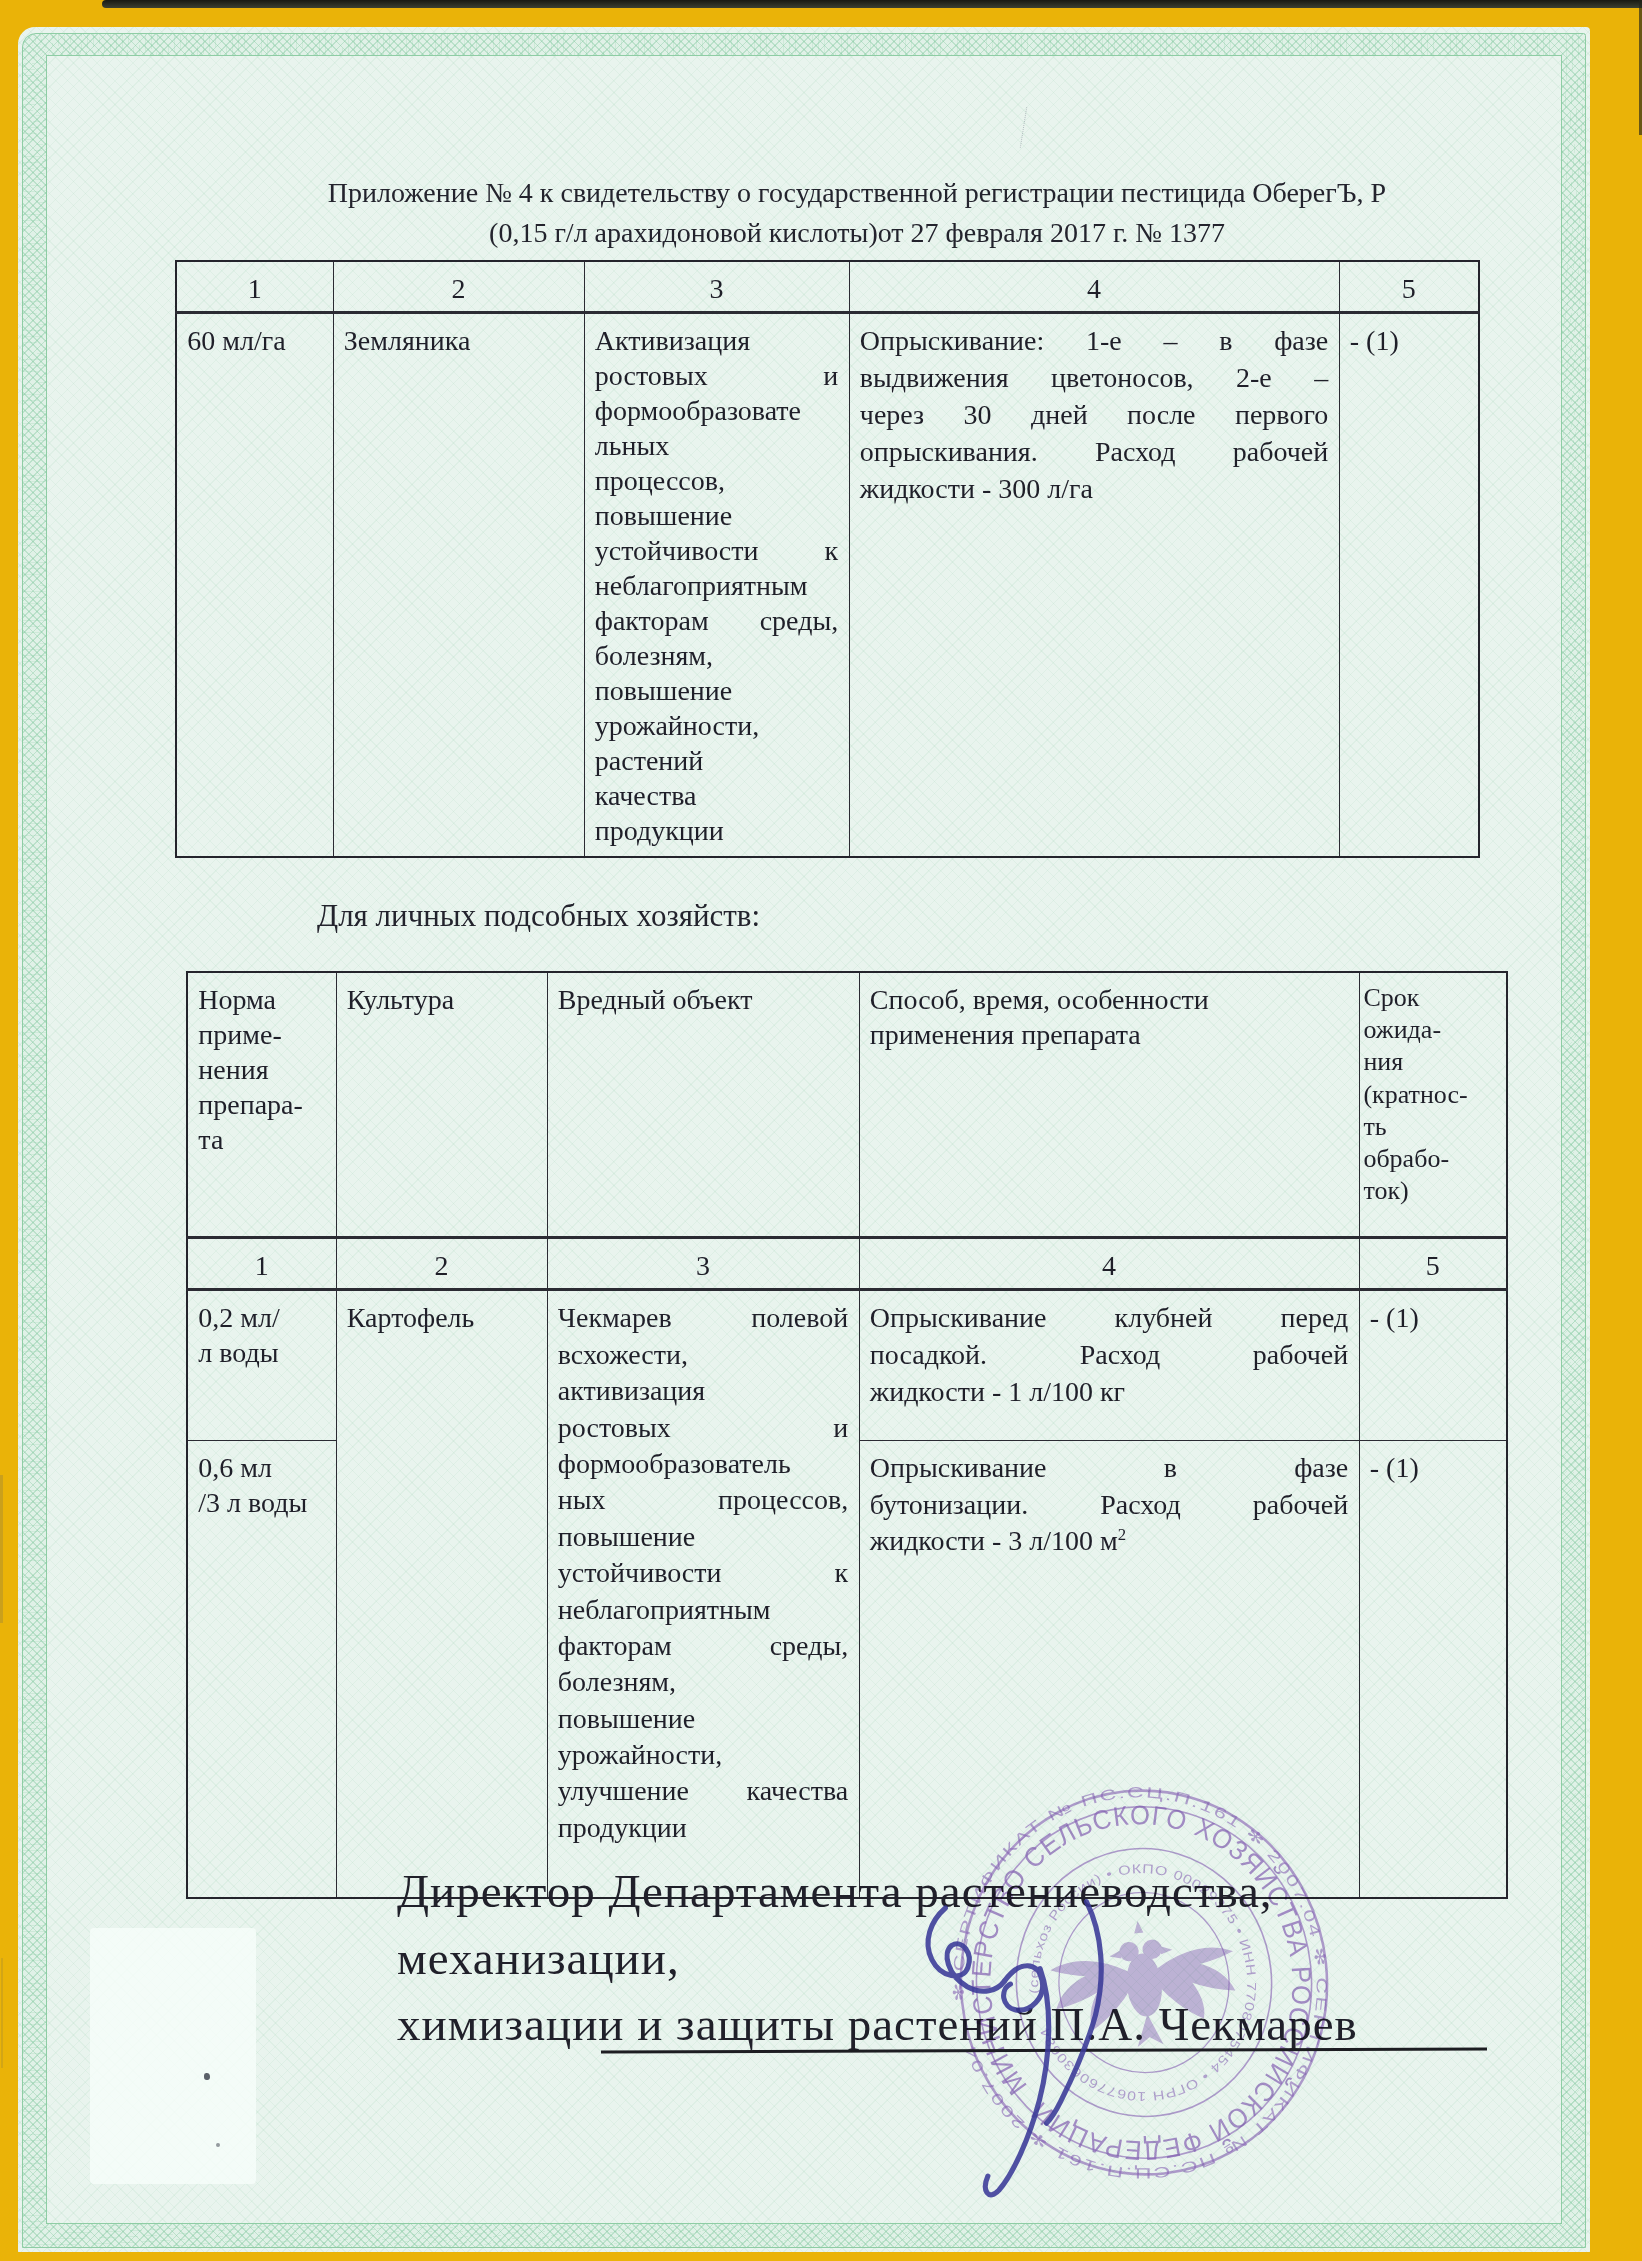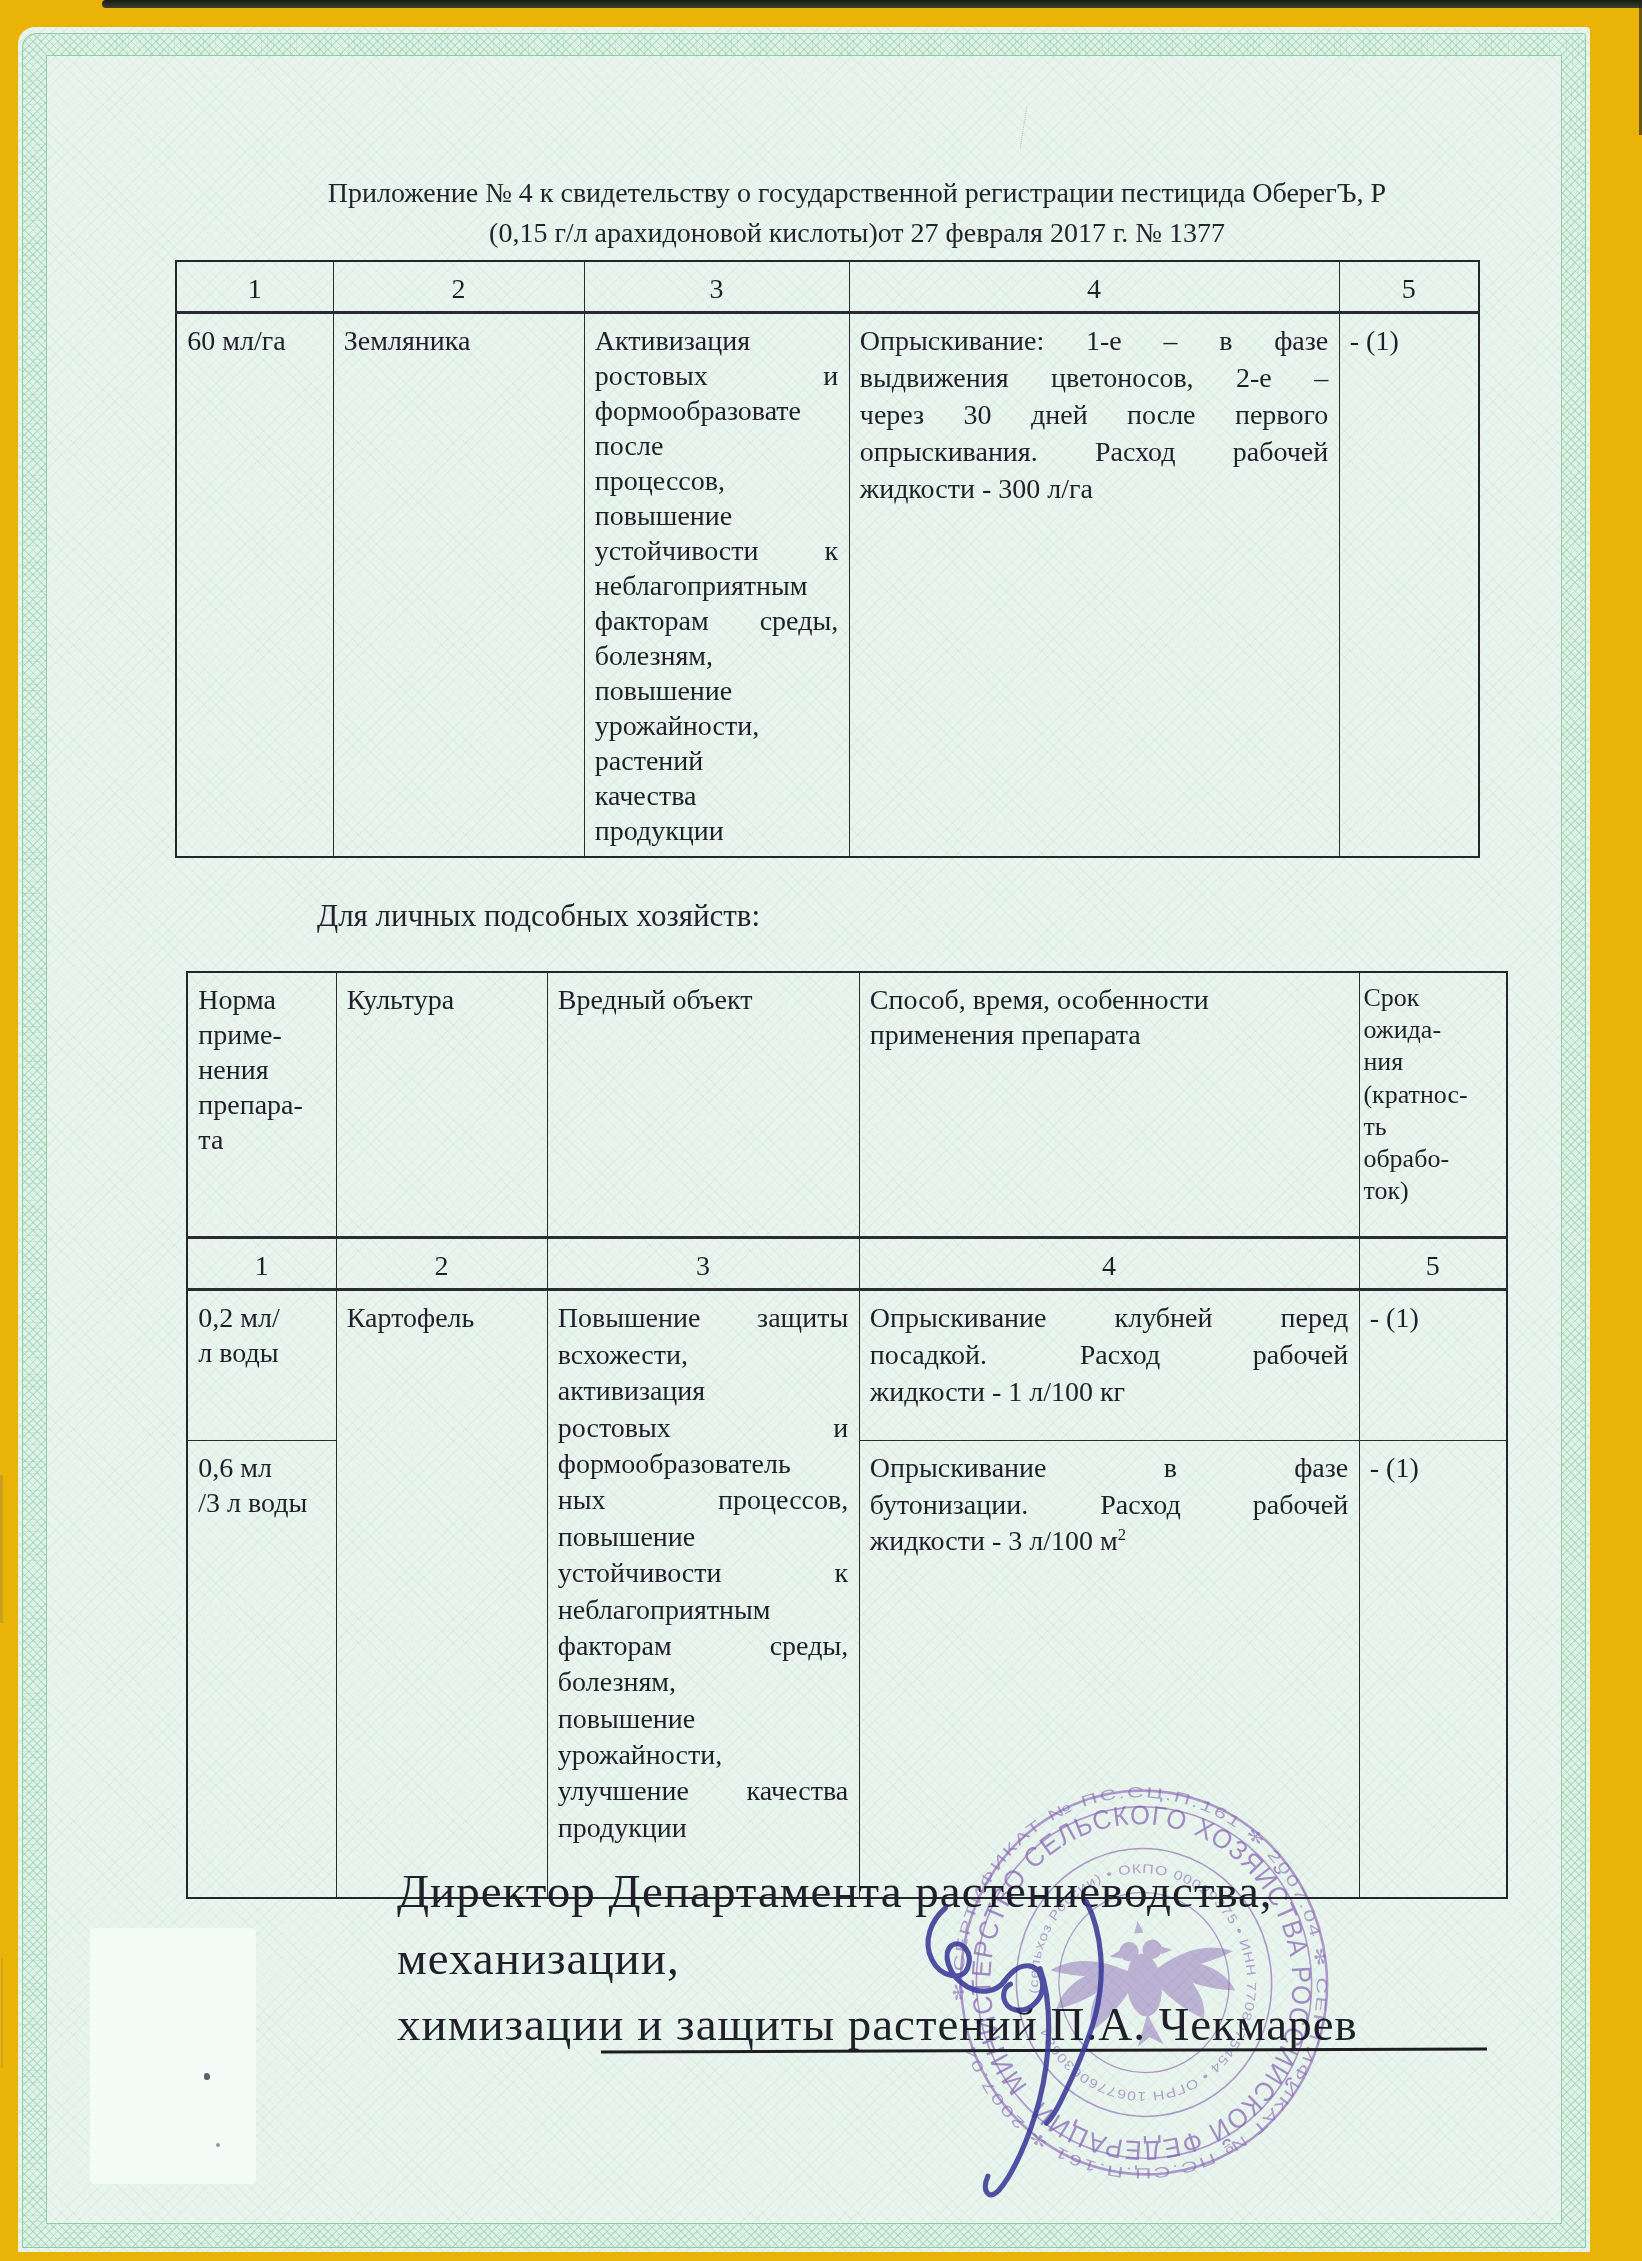--- a/index.html
+++ b/index.html
@@ -149,21 +149,21 @@
       <td class="numcell">4</td>
       <td class="numcell">5</td>
     </tr>
     <tr>
       <td style="height:528px">60 мл/га</td>
       <td>Земляника</td>
       <td class="jlines endleft">
             <div class="jline">Активизация</div>
             <div class="jline">ростовых и</div>
             <div class="jline">формообразовате</div>
-            <div class="jline">после</div>
+            <div class="jline">льных</div>
             <div class="jline">процессов,</div>
             <div class="jline">повышение</div>
             <div class="jline">устойчивости к</div>
             <div class="jline">неблагоприятным</div>
             <div class="jline">факторам среды,</div>
             <div class="jline">болезням,</div>
             <div class="jline">повышение</div>
             <div class="jline">урожайности,</div>
             <div class="jline">растений</div>
             <div class="jline">качества</div>
@@ -215,21 +215,21 @@
       <td class="numcell">2</td>
       <td class="numcell">3</td>
       <td class="numcell">4</td>
       <td class="numcell">5</td>
     </tr>
     <tr>
       <td class="pre" style="height:134px">0,2 мл/
 л воды</td>
       <td rowspan="2">Картофель</td>
       <td rowspan="2" class="jlines endleft" style="line-height:1.3">
-            <div class="jline">Повышение защиты</div>
+            <div class="jline">Чекмарев полевой</div>
             <div class="jline">всхожести,</div>
             <div class="jline">активизация</div>
             <div class="jline">ростовых и</div>
             <div class="jline">формообразователь</div>
             <div class="jline">ных процессов,</div>
             <div class="jline">повышение</div>
             <div class="jline">устойчивости к</div>
             <div class="jline">неблагоприятным</div>
             <div class="jline">факторам среды,</div>
             <div class="jline">болезням,</div>

